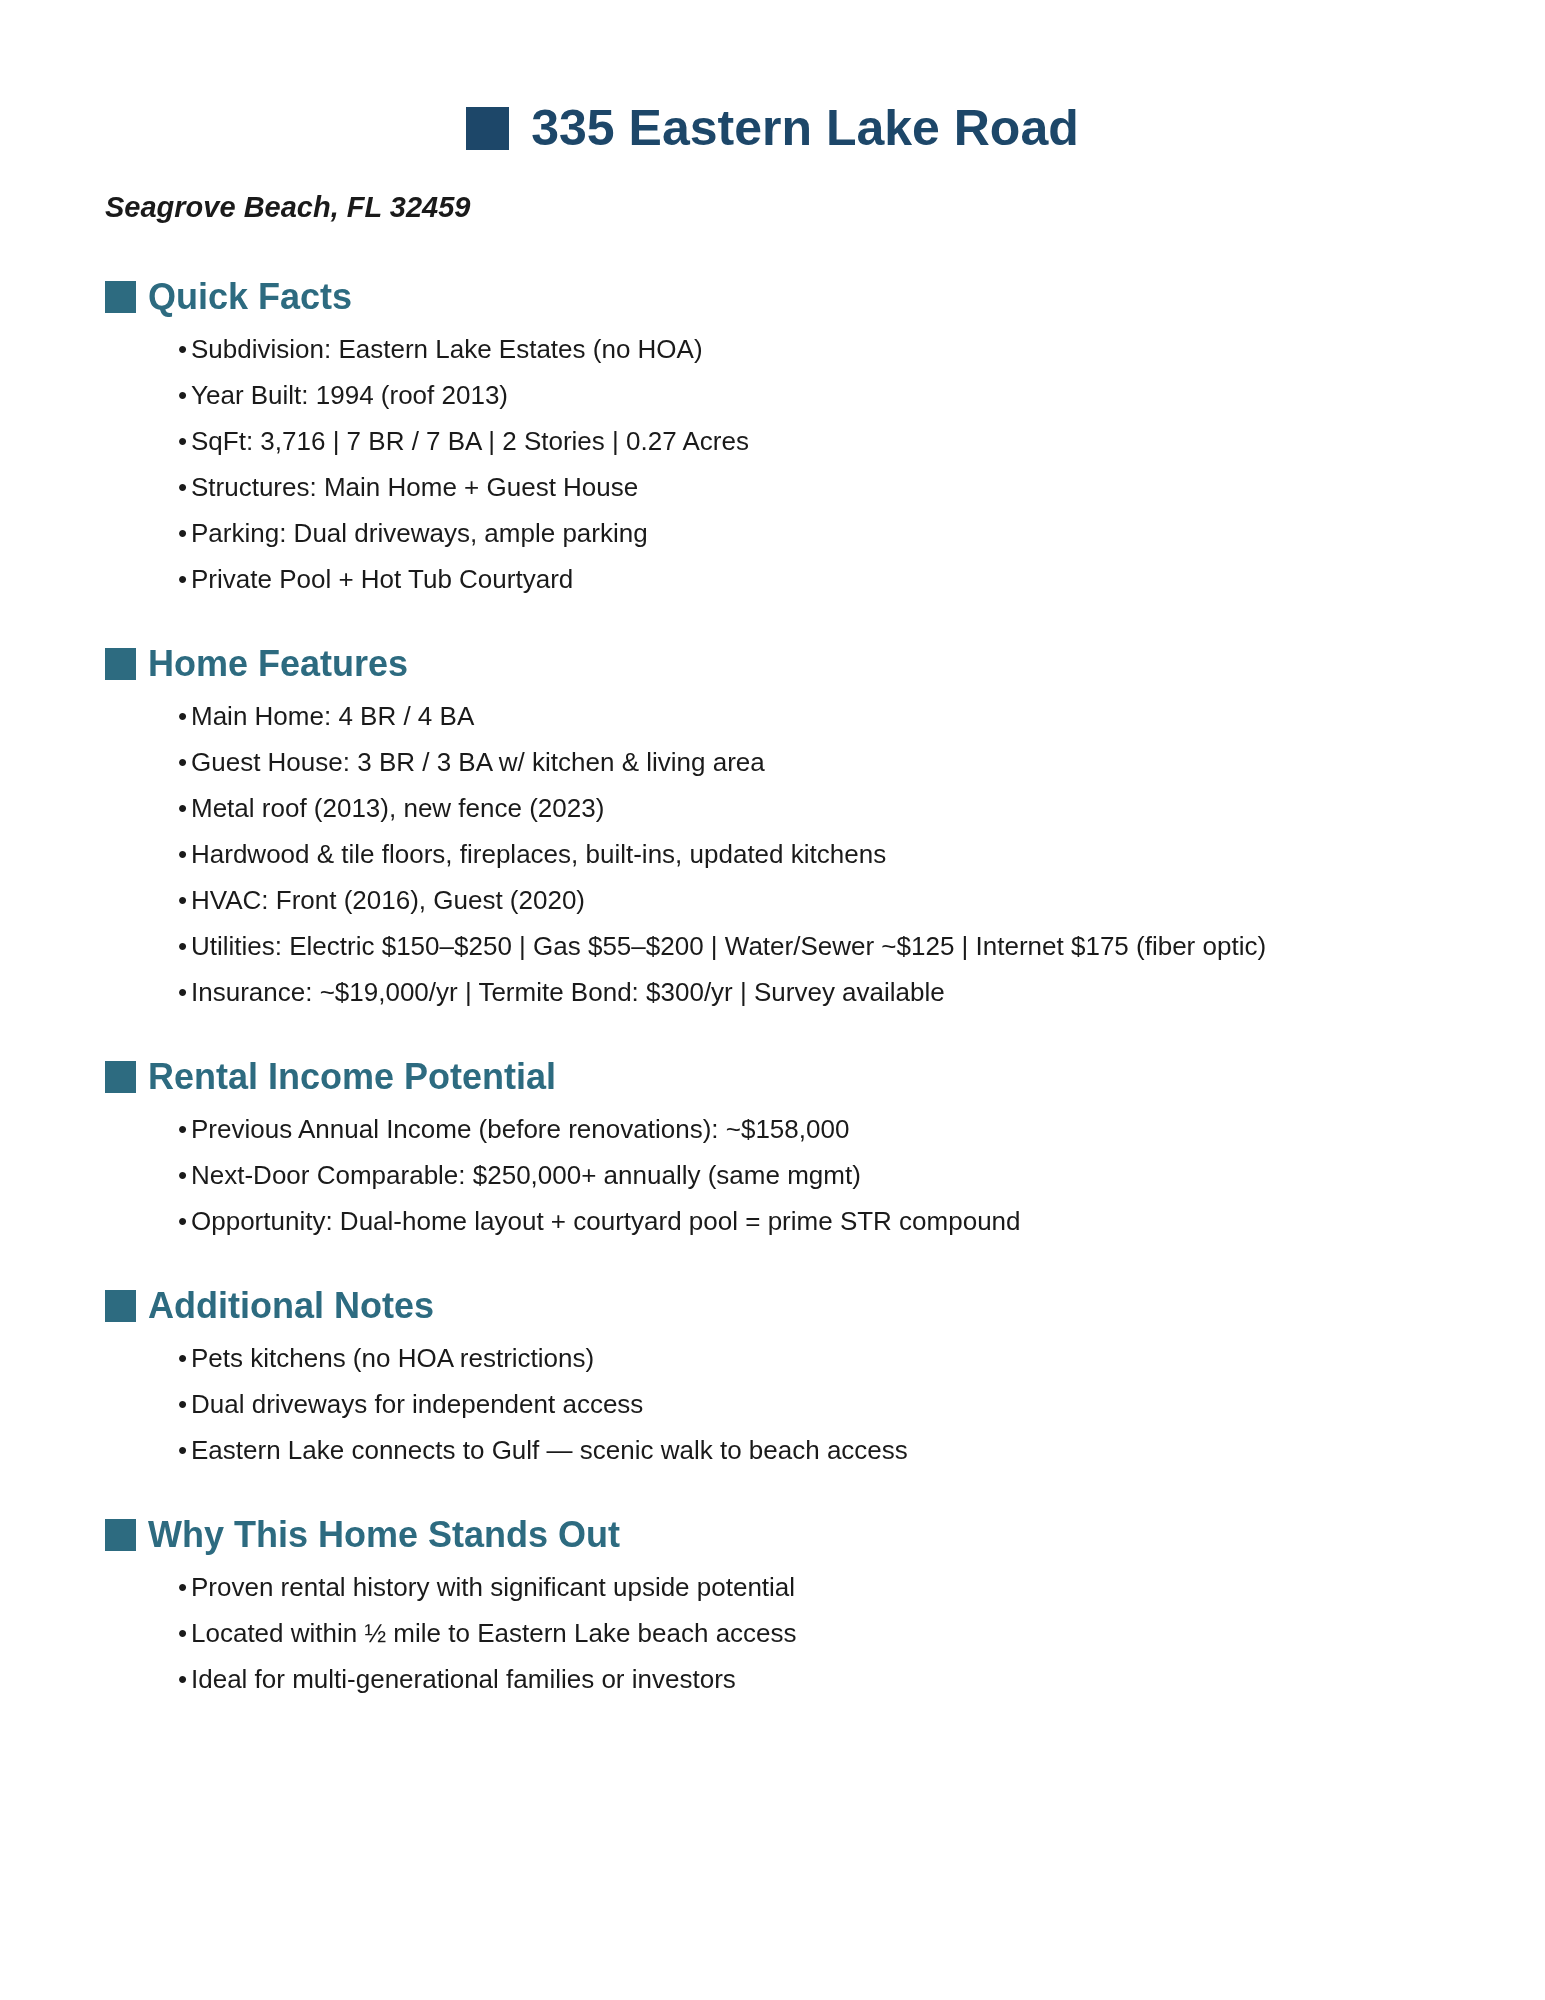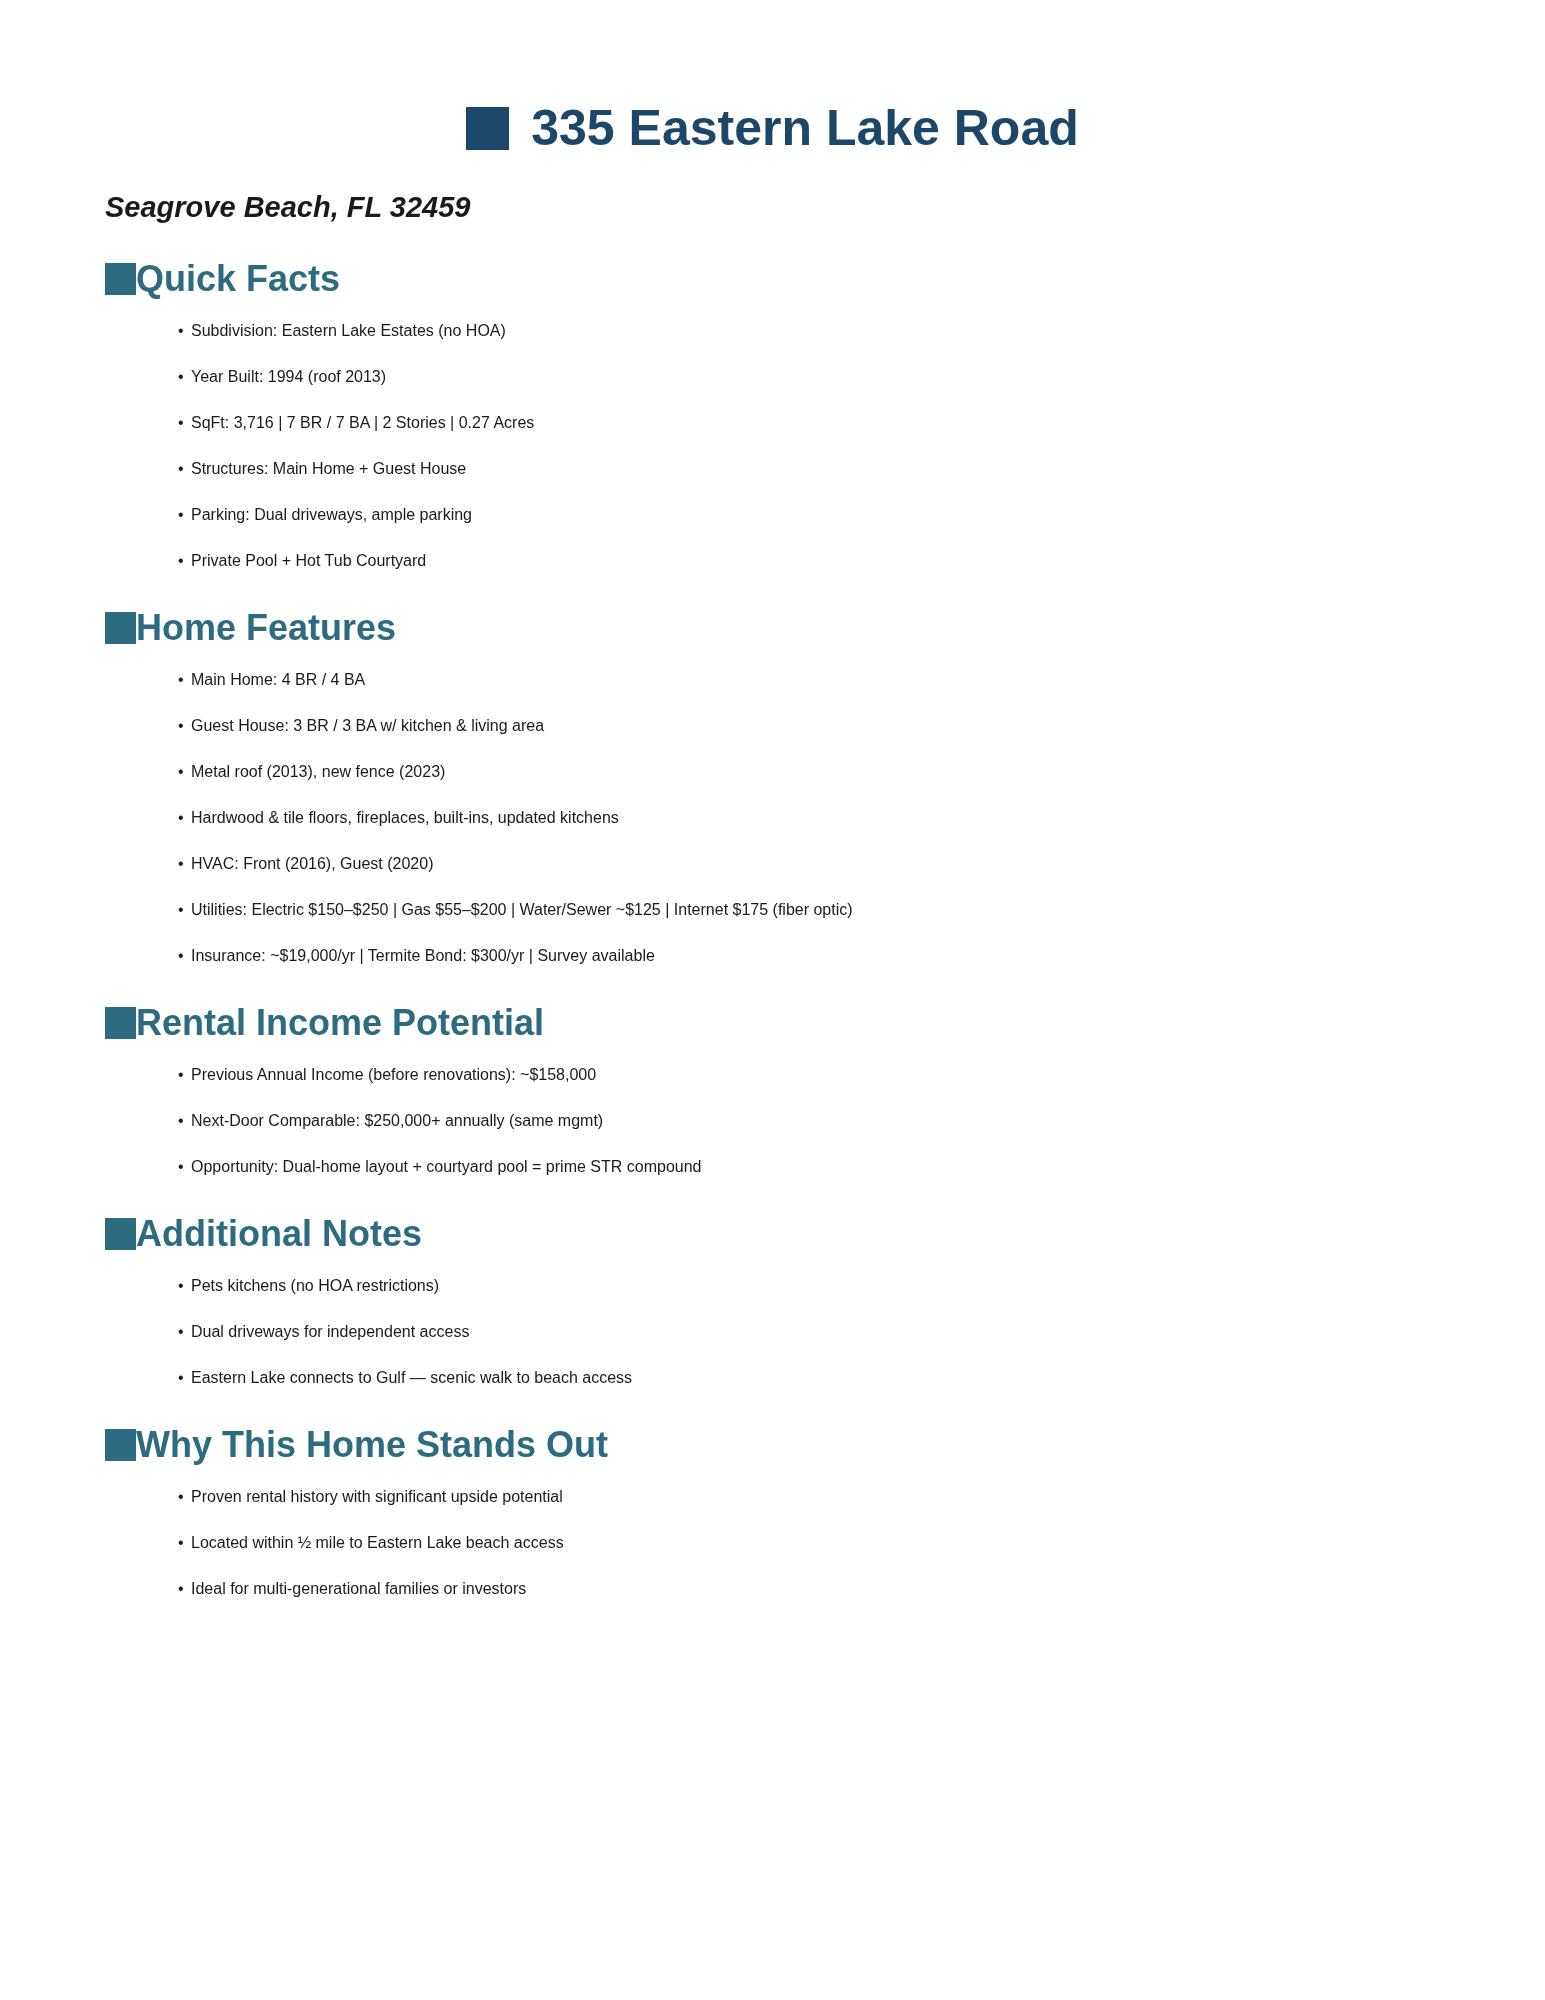--- a/index.html
+++ b/index.html
@@ -48,42 +48,43 @@
     font-size:29px;
     line-height:33px;
     font-weight:bold;
     font-style:italic;
     color:var(--text);
   }
   
   .section h2{
     display:flex;
     align-items:center;
-    margin:34px 0 0 0;
+    gap:12px;
+    margin:52px 0 0 0;
     font-size:36px;
     line-height:41px;
     font-weight:bold;
     color:var(--teal);
     white-space:nowrap;
   }
   .section:first-of-type h2{
     margin-top:71px;
   }
   .heading-square{
     width:31px;height:32px;
     background:var(--teal);
     flex:0 0 auto;
   }
   .section ul{
     list-style:none;
     margin:20px 0 0 0;
     padding:0 0 0 73px;
   }
   .section li{
-    font-size:16px;
+    font-size:26px;
     line-height:24px;
     margin:0 0 22px 0;
     color:var(--text);
   }
   .section li::before{
     content:"\2022";
     display:inline-block;
     width:13px;
     color:var(--text);
   }

